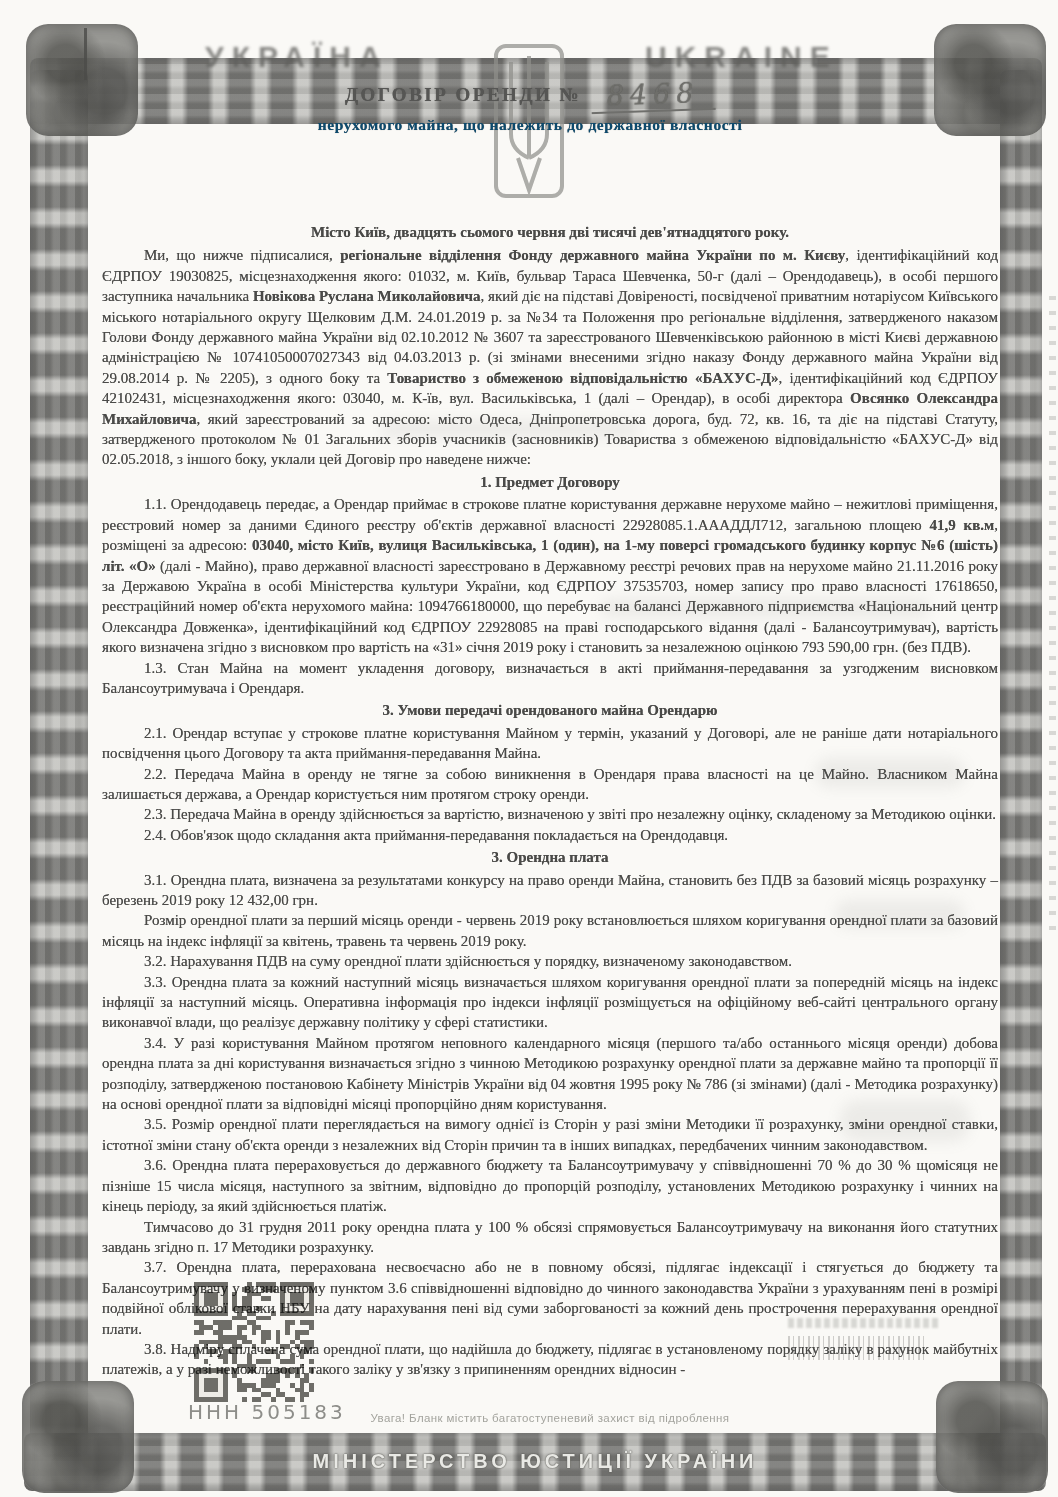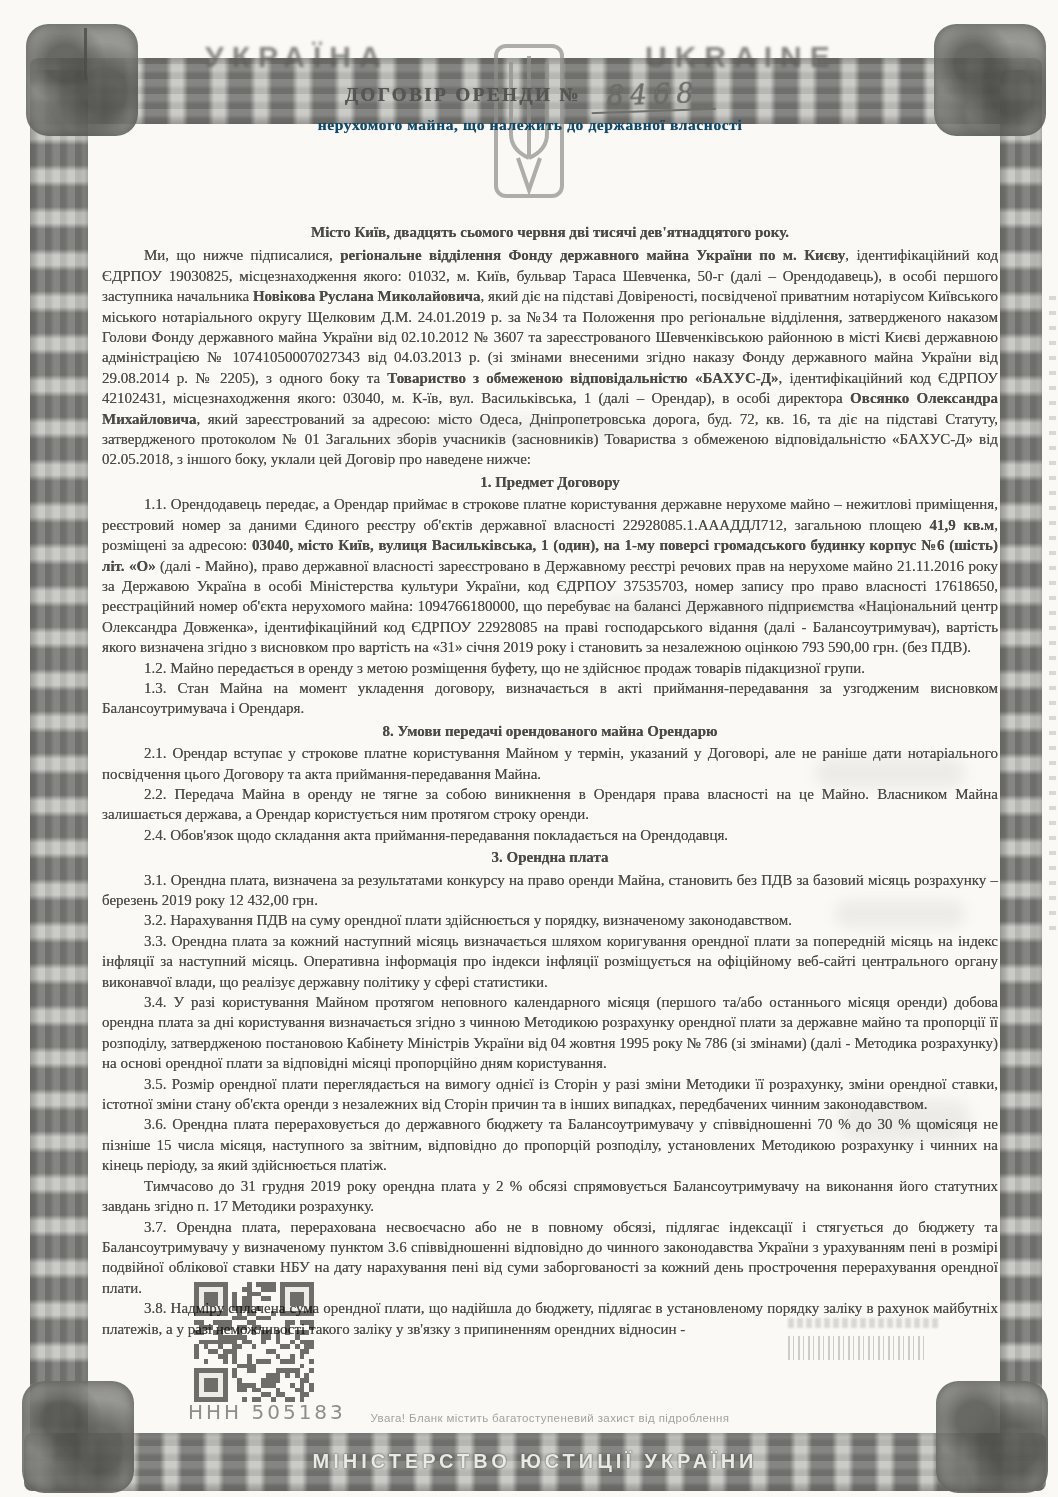--- a/index.html
+++ b/index.html
@@ -163,34 +163,35 @@
     <div class="doc-title"><span>ДОГОВІР ОРЕНДИ №</span><span class="doc-number">8468</span></div>
     <div class="doc-subtitle">нерухомого майна, що належить до державної власності</div>
   </div>
 
   <div class="content">
     <p class="dateline">Місто Київ, двадцять сьомого червня дві тисячі дев'ятнадцятого року.</p>
     <div id="paragraphs-host">
         <p class="para"><span>Ми, що нижче підписалися, </span><span class="b">регіональне відділення Фонду державного майна України по м. Києву</span><span>, ідентифікаційний код ЄДРПОУ 19030825, місцезнаходження якого: 01032, м. Київ, бульвар Тараса Шевченка, 50-г (далі – Орендодавець), в особі першого заступника начальника </span><span class="b">Новікова Руслана Миколайовича</span><span>, який діє на підставі Довіреності, посвідченої приватним нотаріусом Київського міського нотаріального округу Щелковим Д.М. 24.01.2019 р. за №34 та Положення про регіональне відділення, затвердженого наказом Голови Фонду державного майна України від 02.10.2012 № 3607 та зареєстрованого Шевченківською районною в місті Києві державною адміністрацією № 10741050007027343 від 04.03.2013 р. (зі змінами внесеними згідно наказу Фонду державного майна України від 29.08.2014 р. № 2205), з одного боку та </span><span class="b">Товариство з обмеженою відповідальністю «БАХУС-Д»</span><span>, ідентифікаційний код ЄДРПОУ 42102431, місцезнаходження якого: 03040, м. К-їв, вул. Васильківська, 1 (далі – Орендар), в особі директора </span><span class="b">Овсянко Олександра Михайловича</span><span>, який зареєстрований за адресою: місто Одеса, Дніпропетровська дорога, буд. 72, кв. 16, та діє на підставі Статуту, затвердженого протоколом № 01 Загальних зборів учасників (засновників) Товариства з обмеженою відповідальністю «БАХУС-Д» від 02.05.2018, з іншого боку, уклали цей Договір про наведене нижче:</span></p>
         <p class="para heading"><span>1. Предмет Договору</span></p>
         <p class="para"><span>1.1. Орендодавець передає, а Орендар приймає в строкове платне користування державне нерухоме майно – нежитлові приміщення, реєстровий номер за даними Єдиного реєстру об'єктів державної власності 22928085.1.АААДДЛ712, загальною площею </span><span class="b">41,9 кв.м</span><span>, розміщені за адресою: </span><span class="b">03040, місто Київ, вулиця Васильківська, 1 (один), на 1-му поверсі громадського будинку корпус №6 (шість) літ. «О»</span><span> (далі - Майно), право державної власності зареєстровано в Державному реєстрі речових прав на нерухоме майно 21.11.2016 року за Державою Україна в особі Міністерства культури України, код ЄДРПОУ 37535703, номер запису про право власності 17618650, реєстраційний номер об'єкта нерухомого майна: 1094766180000, що перебуває на балансі Державного підприємства «Національний центр Олександра Довженка», ідентифікаційний код ЄДРПОУ 22928085 на праві господарського відання (далі - Балансоутримувач), вартість якого визначена згідно з висновком про вартість на «31» січня 2019 року і становить за незалежною оцінкою 793 590,00 грн. (без ПДВ).</span></p>
-        <p class="para"><span>1.2. Майно передається в оренду з метою розміщення буфету, що не здійснює продаж товарів підакцизної групи.</span></p>
         <p class="para"><span>1.3. Стан Майна на момент укладення договору, визначається в акті приймання-передавання за узгодженим висновком Балансоутримувача і Орендаря.</span></p>
-        <p class="para heading"><span>8. Умови передачі орендованого майна Орендарю</span></p>
+        <p class="para heading"><span>3. Умови передачі орендованого майна Орендарю</span></p>
         <p class="para"><span>2.1. Орендар вступає у строкове платне користування Майном у термін, указаний у Договорі, але не раніше дати нотаріального посвідчення цього Договору та акта приймання-передавання Майна.</span></p>
         <p class="para"><span>2.2. Передача Майна в оренду не тягне за собою виникнення в Орендаря права власності на це Майно. Власником Майна залишається держава, а Орендар користується ним протягом строку оренди.</span></p>
+        <p class="para"><span>2.3. Передача Майна в оренду здійснюється за вартістю, визначеною у звіті про незалежну оцінку, складеному за Методикою оцінки.</span></p>
         <p class="para"><span>2.4. Обов'язок щодо складання акта приймання-передавання покладається на Орендодавця.</span></p>
         <p class="para heading"><span>3. Орендна плата</span></p>
         <p class="para"><span>3.1. Орендна плата, визначена за результатами конкурсу на право оренди Майна, становить без ПДВ за базовий місяць розрахунку – березень 2019 року 12 432,00 грн.</span></p>
+        <p class="para"><span>Розмір орендної плати за перший місяць оренди - червень 2019 року встановлюється шляхом коригування орендної плати за базовий місяць на індекс інфляції за квітень, травень та червень 2019 року.</span></p>
         <p class="para"><span>3.2. Нарахування ПДВ на суму орендної плати здійснюється у порядку, визначеному законодавством.</span></p>
         <p class="para"><span>3.3. Орендна плата за кожний наступний місяць визначається шляхом коригування орендної плати за попередній місяць на індекс інфляції за наступний місяць. Оперативна інформація про індекси інфляції розміщується на офіційному веб-сайті центрального органу виконавчої влади, що реалізує державну політику у сфері статистики.</span></p>
         <p class="para"><span>3.4. У разі користування Майном протягом неповного календарного місяця (першого та/або останнього місяця оренди) добова орендна плата за дні користування визначається згідно з чинною Методикою розрахунку орендної плати за державне майно та пропорції її розподілу, затвердженою постановою Кабінету Міністрів України від 04 жовтня 1995 року № 786 (зі змінами) (далі - Методика розрахунку) на основі орендної плати за відповідні місяці пропорційно дням користування.</span></p>
         <p class="para"><span>3.5. Розмір орендної плати переглядається на вимогу однієї із Сторін у разі зміни Методики її розрахунку, зміни орендної ставки, істотної зміни стану об'єкта оренди з незалежних від Сторін причин та в інших випадках, передбачених чинним законодавством.</span></p>
         <p class="para"><span>3.6. Орендна плата перераховується до державного бюджету та Балансоутримувачу у співвідношенні 70 % до 30 % щомісяця не пізніше 15 числа місяця, наступного за звітним, відповідно до пропорцій розподілу, установлених Методикою розрахунку і чинних на кінець періоду, за який здійснюється платіж.</span></p>
-        <p class="para"><span>Тимчасово до 31 грудня 2019 року орендна плата у 2 % обсязі спрямовується Балансоутримувачу на виконання його статутних завдань згідно п. 17 Методики розрахунку.</span></p>
+        <p class="para"><span>Тимчасово до 31 грудня 2011 року орендна плата у 100 % обсязі спрямовується Балансоутримувачу на виконання його статутних завдань згідно п. 17 Методики розрахунку.</span></p>
         <p class="para"><span>3.7. Орендна плата, перерахована несвоєчасно або не в повному обсязі, підлягає індексації і стягується до бюджету та Балансоутримувачу у визначеному пунктом 3.6 співвідношенні відповідно до чинного законодавства України з урахуванням пені в розмірі подвійної облікової ставки НБУ на дату нарахування пені від суми заборгованості за кожний день прострочення перерахування орендної плати.</span></p>
         <p class="para"><span>3.8. Надміру сплачена сума орендної плати, що надійшла до бюджету, підлягає в установленому порядку заліку в рахунок майбутніх платежів, а у разі неможливості такого заліку у зв'язку з припиненням орендних відносин -</span></p>
       </div>
   </div>
 
   <div class="smudge" style="left:815px; top:758px; width:150px; height:30px;"></div>
   <div class="smudge" style="left:835px; top:900px; width:130px; height:28px;"></div>
   <div class="smudge" style="left:840px; top:1100px; width:130px; height:42px;"></div>
   <div class="smudge" style="left:600px; top:598px; width:330px; height:20px;"></div>
   <div class="smudge" style="left:380px; top:420px; width:260px; height:18px;"></div>

